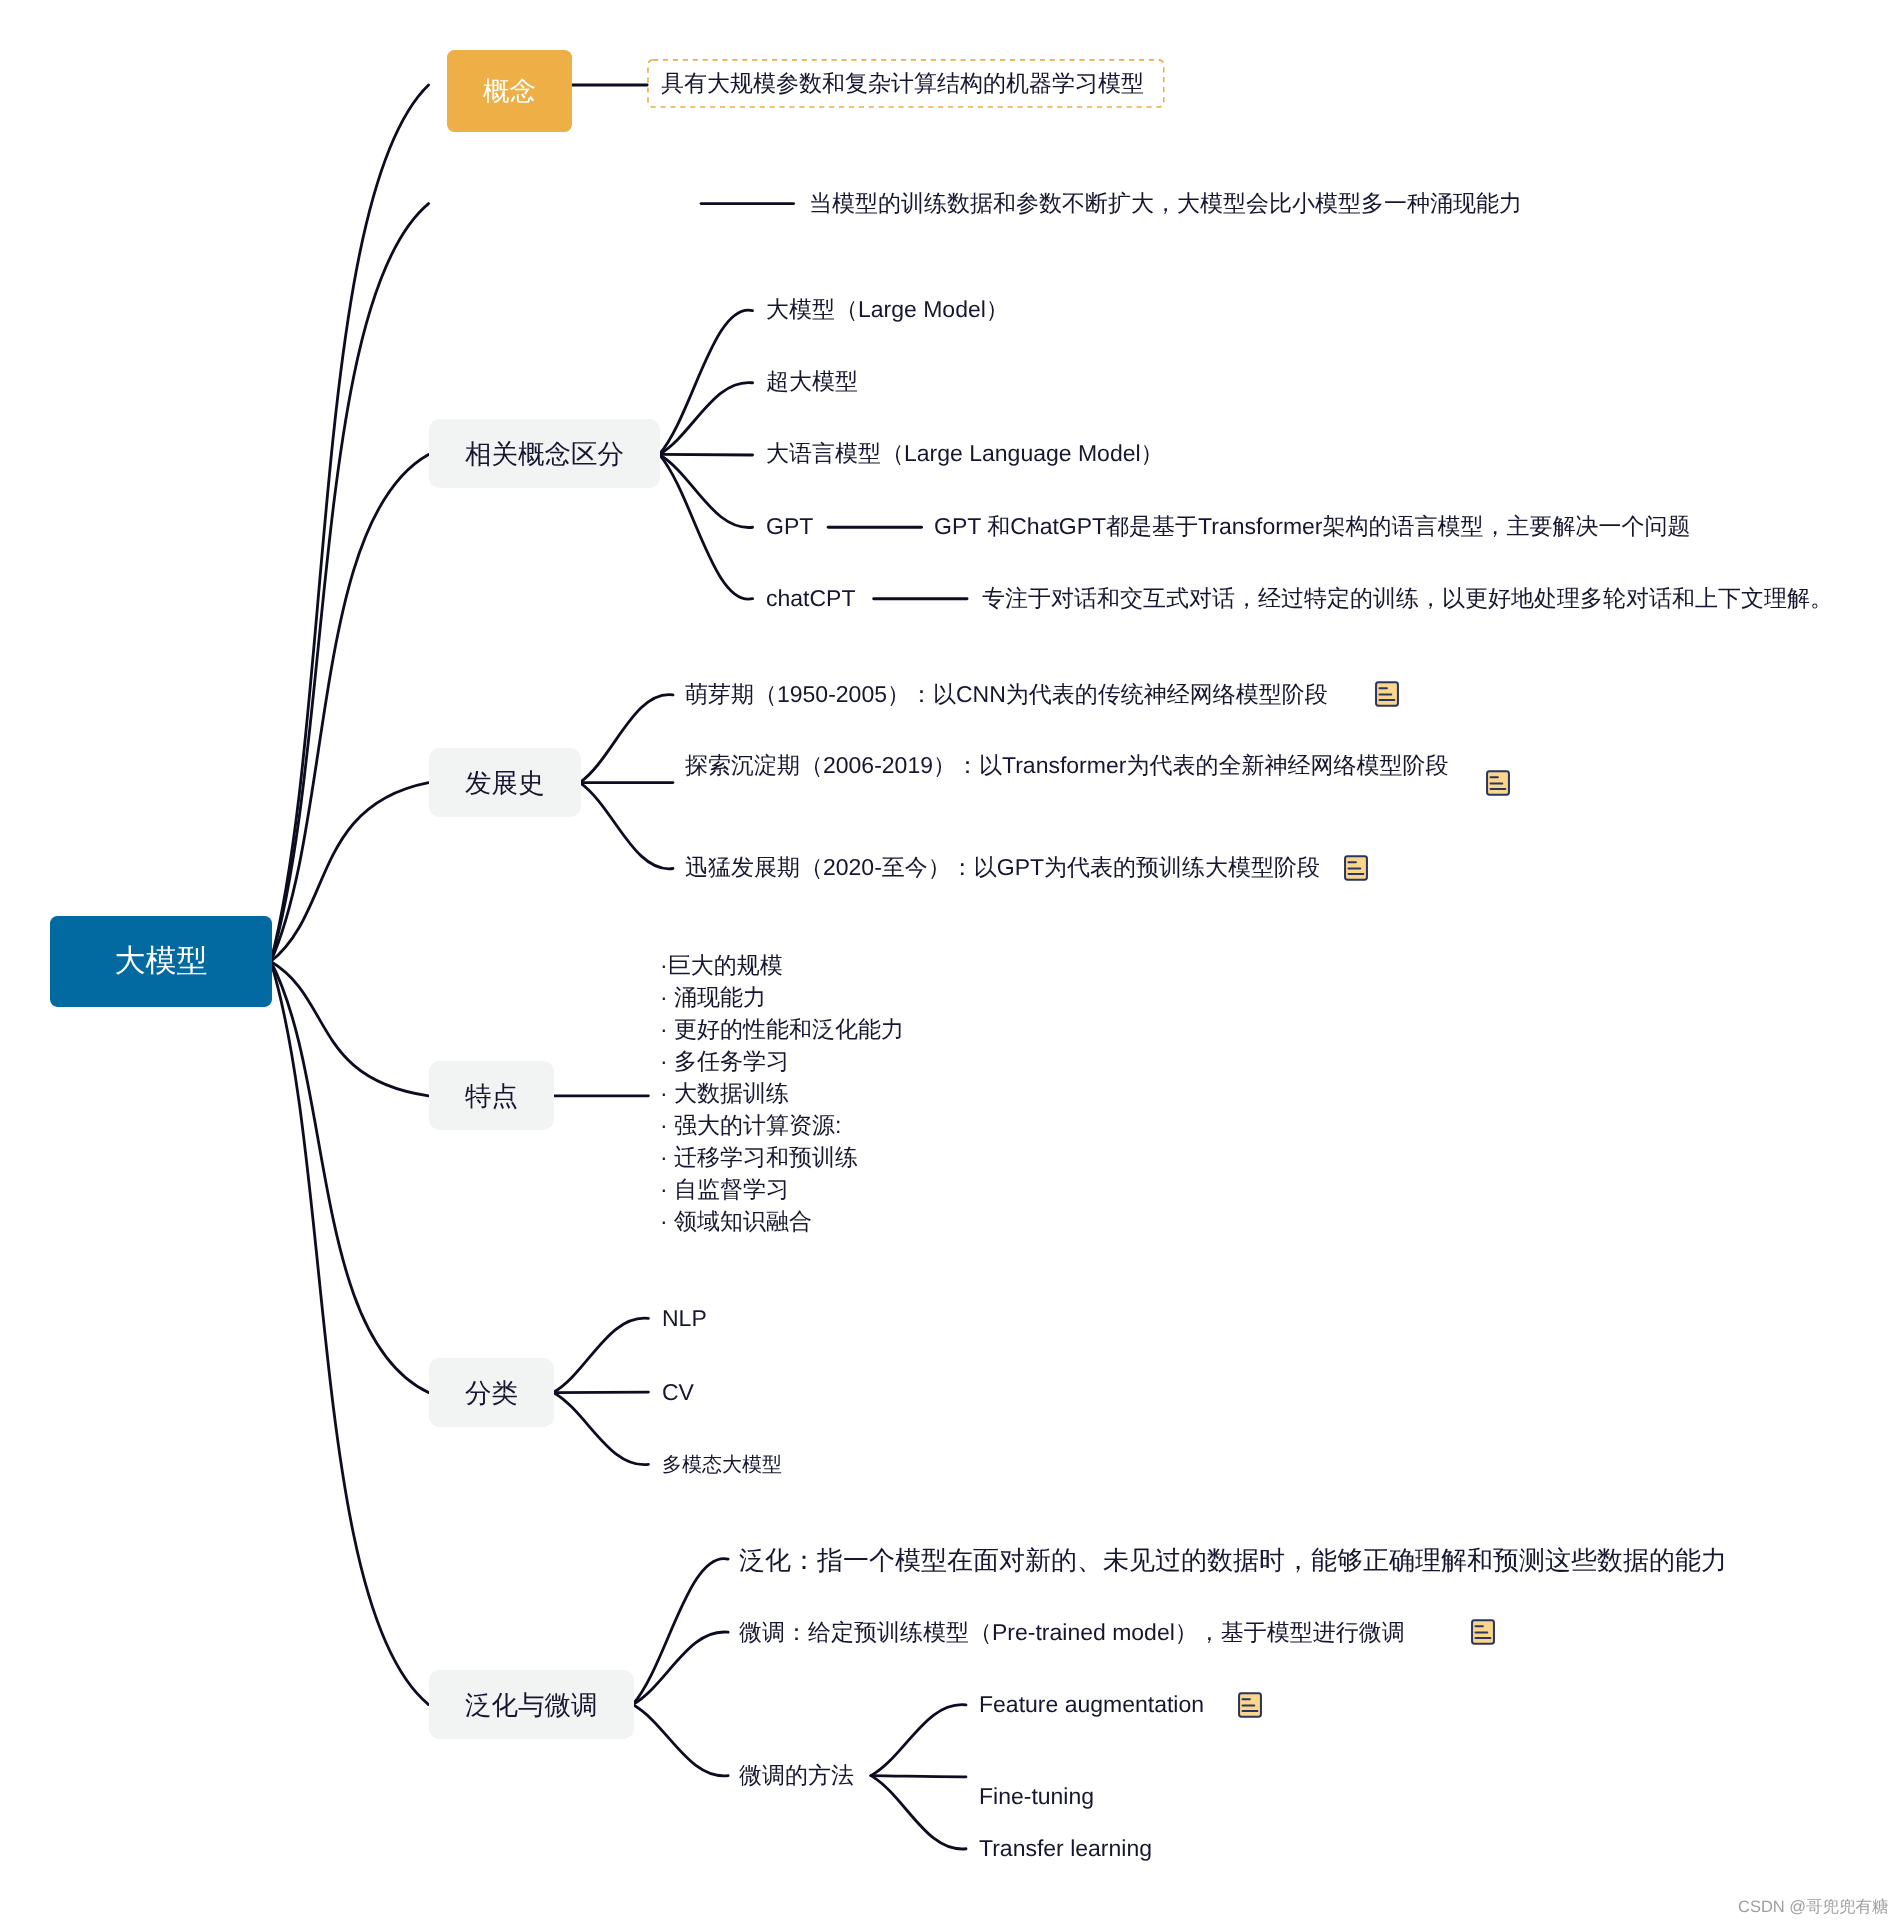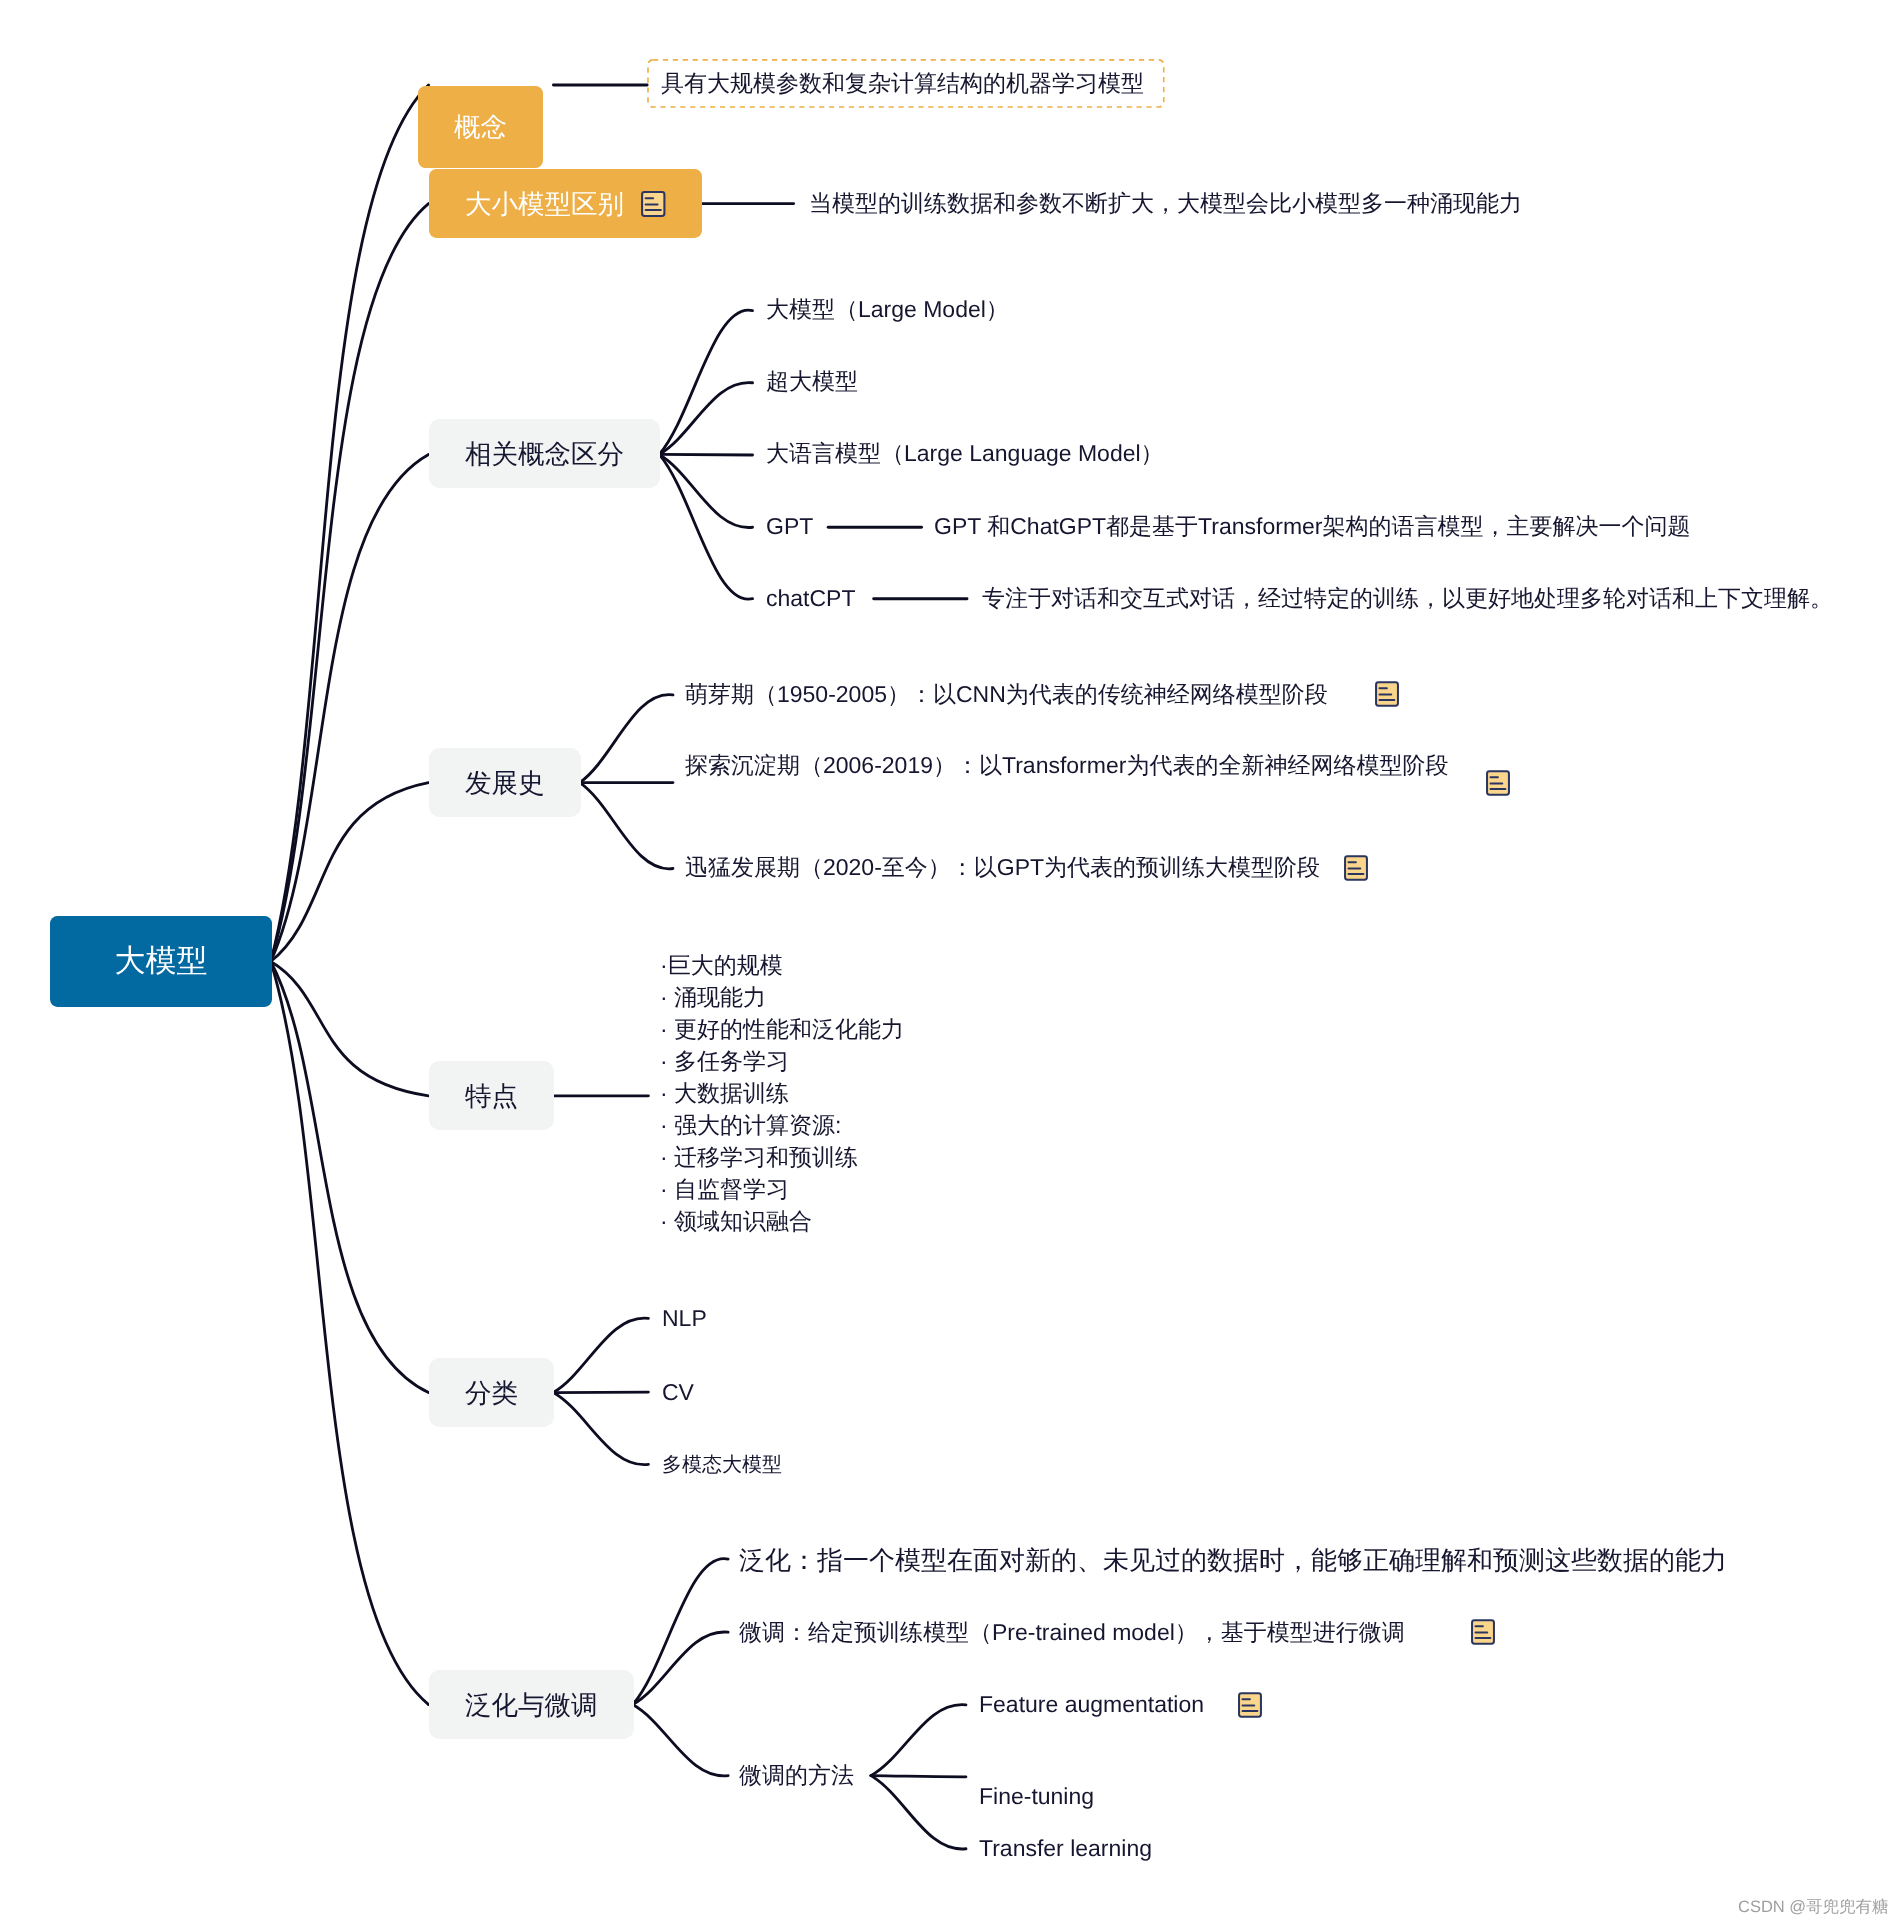--- a/index.html
+++ b/index.html
@@ -55,33 +55,22 @@
       <path d="M765.5,2062C807.08,2038.375 832.49,1969.25 881,1974.5" fill="none" stroke="#0D0D22" stroke-width="3.4" stroke-linecap="round"></path>
       <path d="M765.5,2062C807.08,2085.22 832.49,2153.16 881,2148" fill="none" stroke="#0D0D22" stroke-width="3.4" stroke-linecap="round"></path>
       <path d="M1053.7,2148C1095.1000000000001,2124.861 1120.4,2057.1580000000004 1168.7,2062.3" fill="none" stroke="#0D0D22" stroke-width="3.4" stroke-linecap="round"></path>
       <path d="M1053.7,2148C1095.1000000000001,2148.405 1120.4,2149.59 1168.7,2149.5" fill="none" stroke="#0D0D22" stroke-width="3.4" stroke-linecap="round"></path>
       <path d="M1053.7,2148C1095.1000000000001,2171.895 1120.4,2241.81 1168.7,2236.5" fill="none" stroke="#0D0D22" stroke-width="3.4" stroke-linecap="round"></path>
       <rect x="784" y="72.1875" width="624" height="57" rx="6" ry="6" fill="none" stroke="#EDAF46" stroke-width="2" stroke-dasharray="6.3 5.7"></rect>
     </svg>
 <div class="node node-root" style="left: 50px; top: 916px; width: 222px; height: 91px;">
       <span>大模型</span>
     </div>
-    <div class="node node-hi" style="left: 418px; top: 50px; height: 82px; margin-top: 36px;">
+    <div class="node node-hi" style="left: 447px; top: 50px; height: 82px;">
       <span>概念</span>
-    </div>
-    <div class="node node-hi" style="left: 429px; top: 169px; height: 69px;">
-      <span>大小模型区别</span>
-      <span style="display: inline-block; margin-left: 17.4px; margin-top: 1.2px; line-height: 0;">
-        <svg class="noteicon" width="24.5" height="26" viewBox="0 0 29.7 31.6" xmlns="http://www.w3.org/2000/svg">
-          <rect x="1.3" y="1.3" width="27.1" height="29.0" rx="2.9" ry="2.9" fill="#FAD68C" stroke="#2A3560" stroke-width="2.5"></rect>
-          <path d="M5.6 8.8 H14.7" stroke="#2A3560" stroke-width="2.5" stroke-linecap="round"></path>
-          <path d="M5.6 16.3 H20.1" stroke="#2A3560" stroke-width="2.5" stroke-linecap="round"></path>
-          <path d="M5.6 23.2 H24.0" stroke="#2A3560" stroke-width="2.5" stroke-linecap="round"></path>
-        </svg>
-      </span>
     </div>
     <div class="node node-plain" style="left: 429px; top: 419px; height: 69px;">
       <span>相关概念区分</span>
     </div>
     <div class="node node-plain" style="left: 429px; top: 748px; height: 69px;">
       <span>发展史</span>
     </div>
     <div class="node node-plain" style="left: 429px; top: 1061px; height: 69px;">
       <span>特点</span>
     </div>

